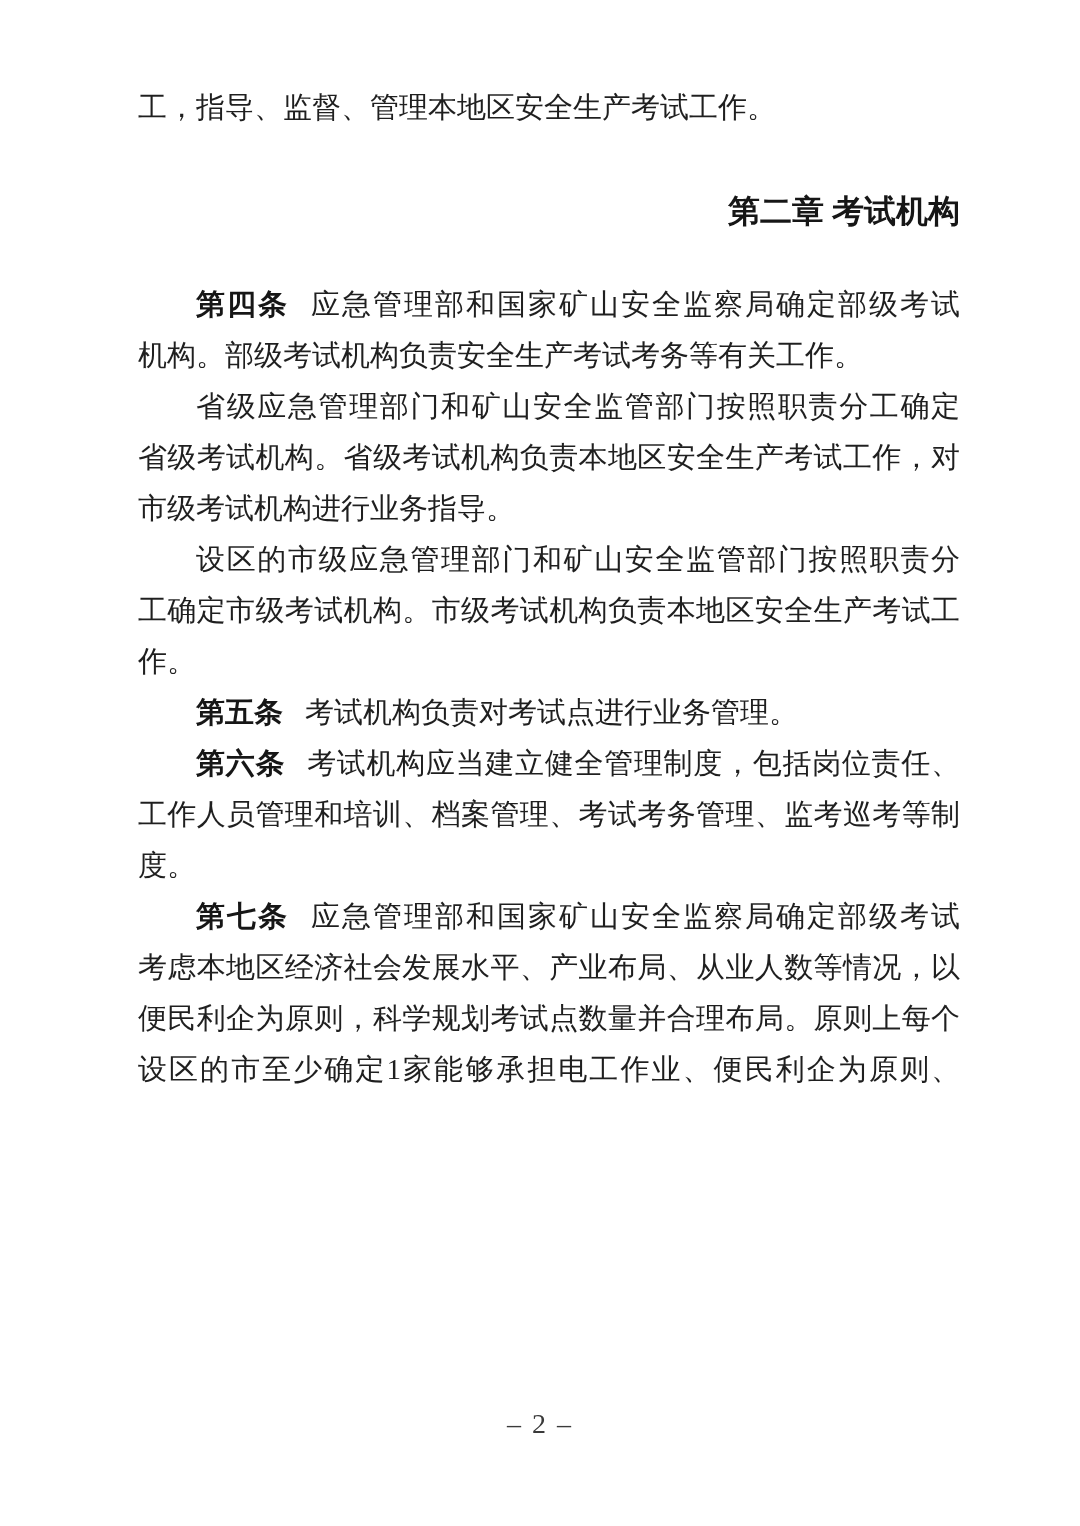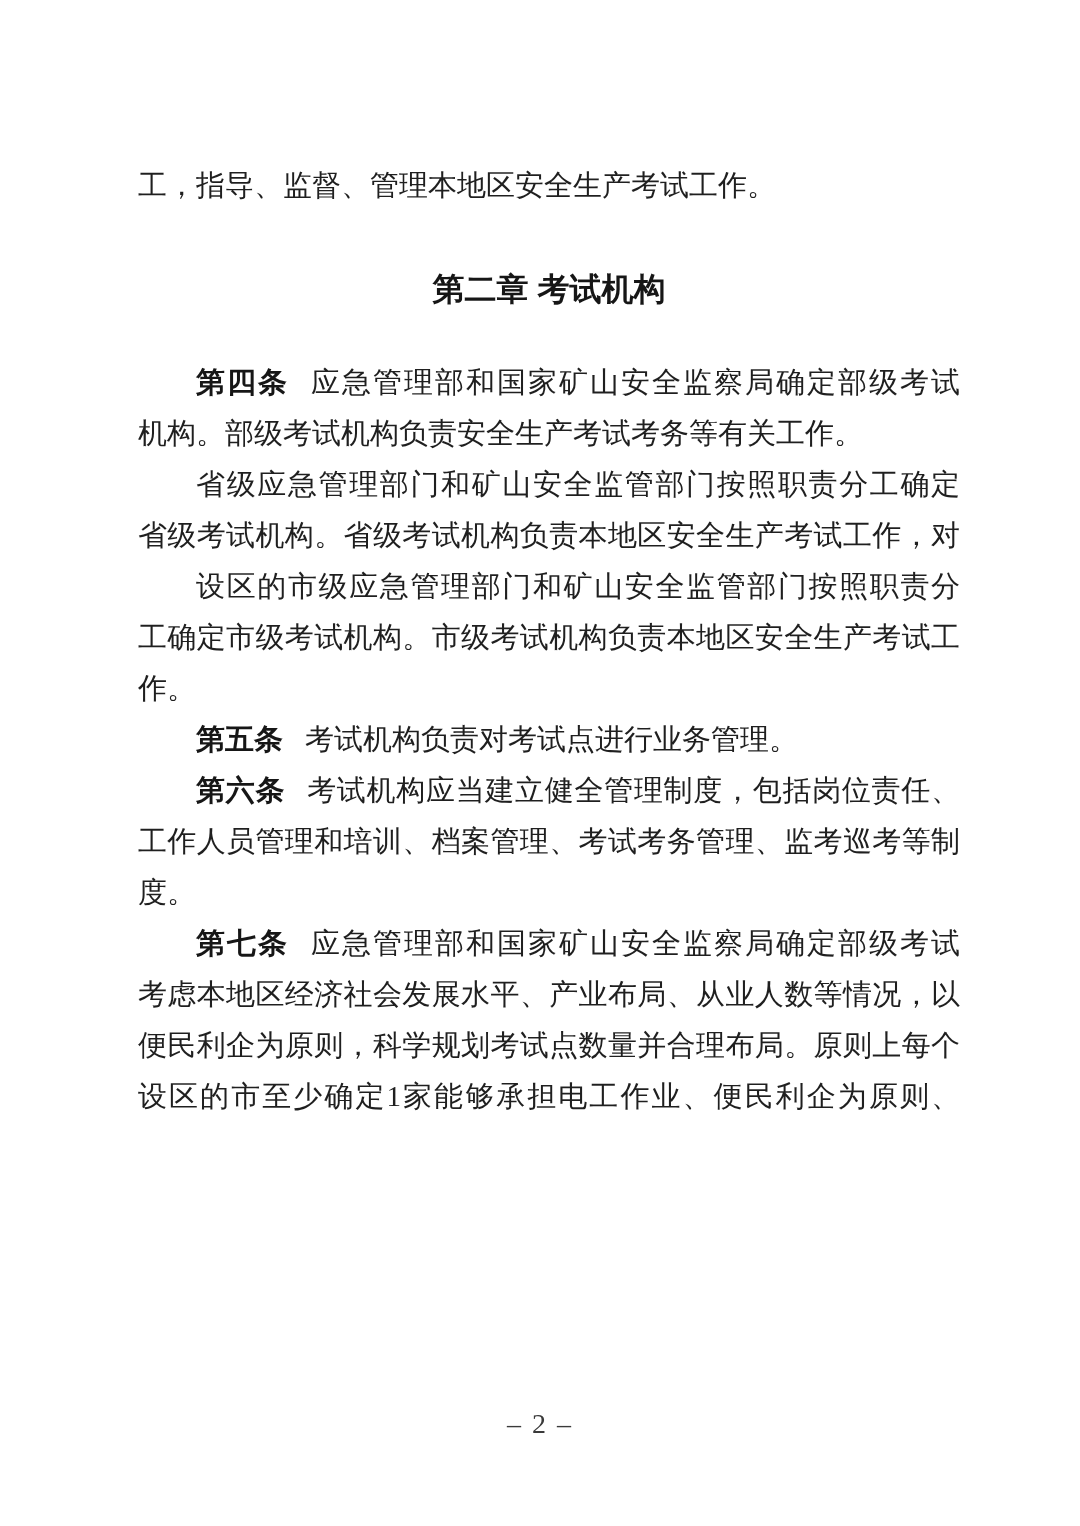--- a/index.html
+++ b/index.html
@@ -14,22 +14,21 @@
     background: #ffffff;
     overflow: hidden;
     font-family: "Liberation Serif", serif;
     color: #1f1f1f;
   }
   .body {
     position: absolute;
     left: 138px;
     top: 0;
     width: 822px;
-    padding-top: 112px;
-    margin-top: 48px;
+    padding-top: 82px;
   }
   .ln {
     height: 51px;
     line-height: 51px;
     font-size: 29px;
     white-space: nowrap;
     text-align: left;
   }
   .ln.fill {
     white-space: normal;
@@ -45,22 +44,22 @@
     font-weight: bold;
     margin-right: 22px;
     color: #161616;
   }
   h2.chapter {
     margin: 0;
     height: 51px;
     line-height: 51px;
     font-size: 32px;
     font-weight: bold;
-    font-family: Liberation Sans, sans-serif;
-    text-align: center;
+    font-family: Liberation Serif, serif;
+    text-align: right;
     color: #161616;
   }
   h2.chapter.c2 { margin-top: 53px; margin-bottom: 42px; }
   h2.chapter.c3 { margin-top: 48px; margin-bottom: 44px; }
   .footer {
     position: absolute;
     left: 0;
     top: 1406px;
     width: 100%;
     text-align: center;
@@ -78,20 +77,21 @@
 
     <div class="ln">工，指导、监督、管理本地区安全生产考试工作。</div>
 
     <h2 class="chapter c2">第二章 考试机构</h2>
 
     <div class="ln fill indent"><span class="lbl">第四条</span><span>应急管理部和国家矿山安全监察局确定部级考试</span></div>
     <div class="ln">机构。部级考试机构负责安全生产考试考务等有关工作。</div>
 
     <div class="ln fill indent">省级应急管理部门和矿山安全监管部门按照职责分工确定</div>
     <div class="ln fill">省级考试机构。省级考试机构负责本地区安全生产考试工作，对</div>
+    <div class="ln">市级考试机构进行业务指导。</div>
 
     <div class="ln fill indent">设区的市级应急管理部门和矿山安全监管部门按照职责分</div>
     <div class="ln fill">工确定市级考试机构。市级考试机构负责本地区安全生产考试工</div>
     <div class="ln">作。</div>
 
     <div class="ln indent"><span class="lbl">第五条</span><span>考试机构负责对考试点进行业务管理。</span></div>
 
     <div class="ln fill indent"><span class="lbl">第六条</span><span>考试机构应当建立健全管理制度，包括岗位责任、</span></div>
     <div class="ln fill">工作人员管理和培训、档案管理、考试考务管理、监考巡考等制</div>
     <div class="ln">度。</div>

